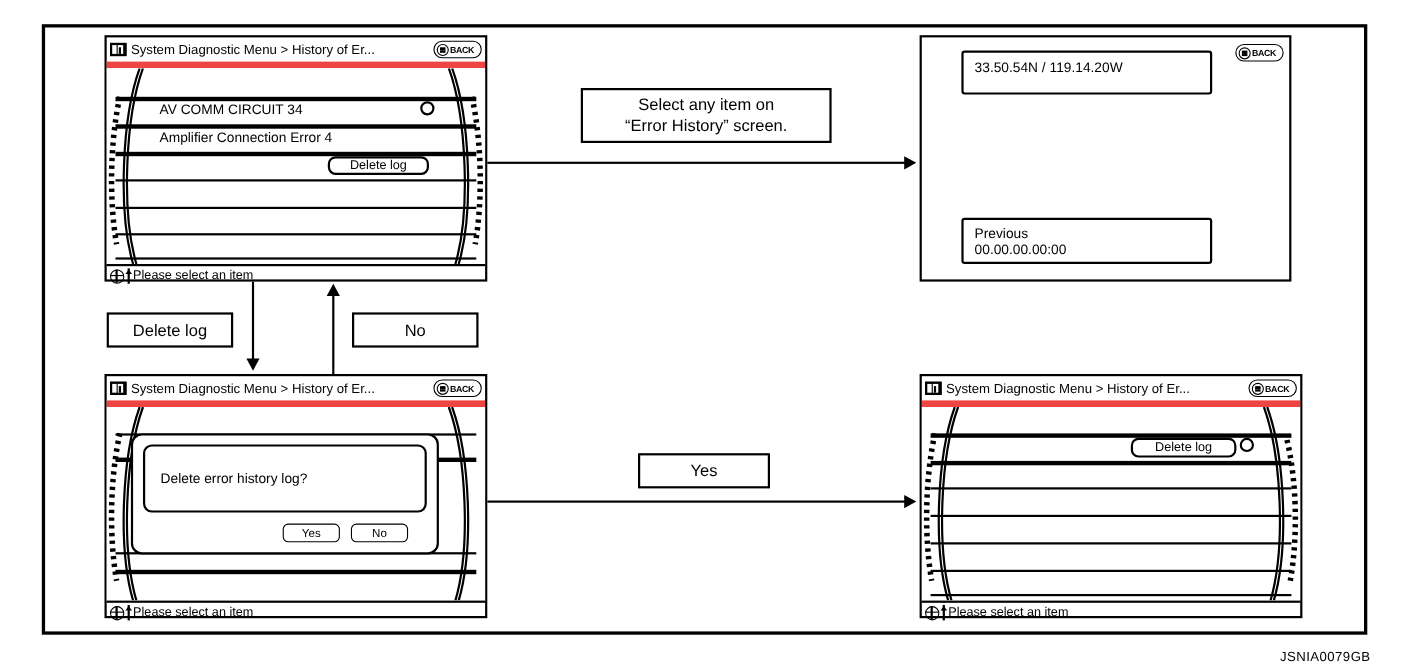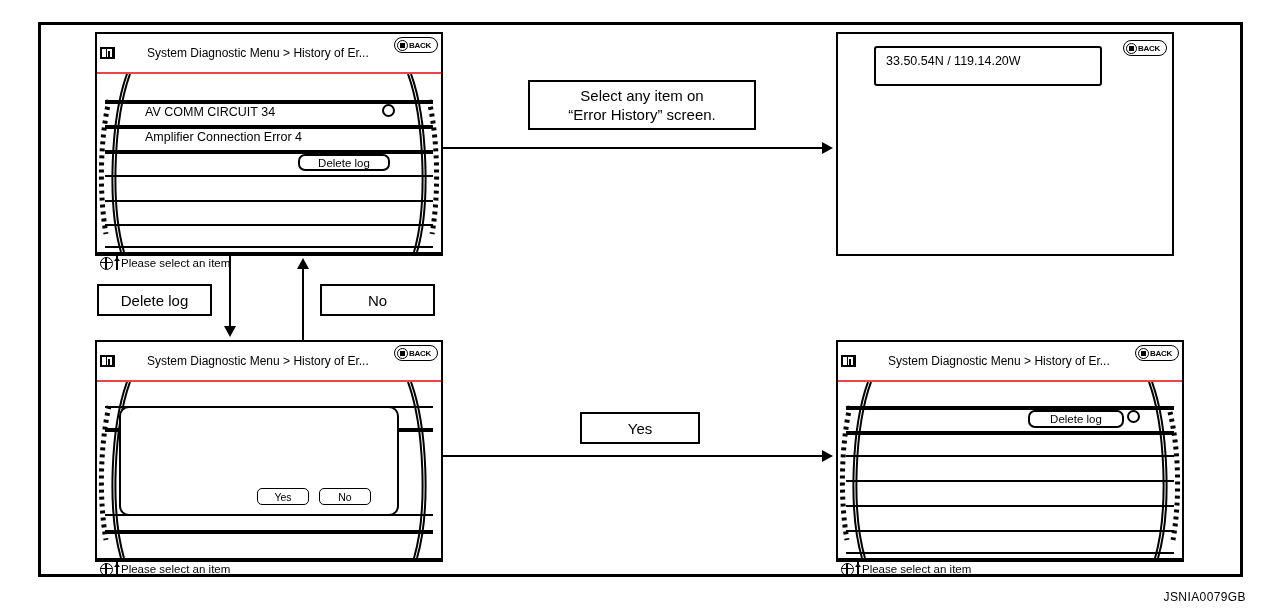--- a/index.html
+++ b/index.html
@@ -33,27 +33,26 @@
 
   
   .screen {
     position: absolute;
     border: 2px solid #000;
     box-sizing: border-box;
     background: #fff;
   }
   .titlebar {
     position: relative;
-    height: 40px;
-    border-bottom: 2px solid #ef4444;
+    height: 28px;
+    border-bottom: 6px solid #ef4444;
     display: flex;
     align-items: center;
     padding: 0 3px;
     box-sizing: border-box;
-    gap: 28px;
   }
   .title-text {
     font-size: 12px;
     white-space: nowrap;
     margin-left: 4px;
     color: #000;
   }
   .menu-icon {
     width: 15px; height: 12px;
     border: 1.5px solid #000;
@@ -384,20 +383,24 @@
 
   <div class="screen" style="left:836px; top:32px; width:338px; height:224px;">
 
     <div class="info-box" style="left:36px; top:12px; width:228px; height:40px;">33.50.54N / 119.14.20W</div>
 
     <span class="back-btn" style="right:5px; top:6px;">
       <span class="back-glyph"></span>
       <span class="back-label">BACK</span>
     </span>
 
+    <div class="info-box" style="left:36px; bottom:14px; width:228px; height:42px; padding-top:5px;">
+      <div>Previous</div>
+      <div>00.00.00.00:00</div>
+    </div>
   </div>
 
   <div class="screen" style="left:95px; top:340px; width:348px; height:222px;">
 
     <div class="titlebar">
       <span class="menu-icon">
           <i></i>
           <i class="b"></i>
         </span>
       <span class="title-text">System Diagnostic Menu &gt; History of Er...</span>
@@ -423,20 +426,21 @@
       </div>
 
       <div class="rows">
         <div class="row-line" style="top:24px;"></div>
         <div class="row-line thick" style="top:46px;"></div>
         <div class="row-line" style="top:132px;"></div>
         <div class="row-line thick" style="top:148px;"></div>
       </div>
 
       <div class="dialog" style="left:22px; top:24px; width:280px; height:110px;">
+        <div class="dialog-inner">Delete error history log?</div>
         <div class="dialog-btn" style="left:136px; top:80px;">Yes</div>
         <div class="dialog-btn" style="left:198px; top:80px;">No</div>
       </div>
     </div>
 
     <div class="statusbar">
       <span class="compass-icon"></span>
       <span class="updown-icon"></span>
       <span class="status-text">Please select an item</span>
     </div>

